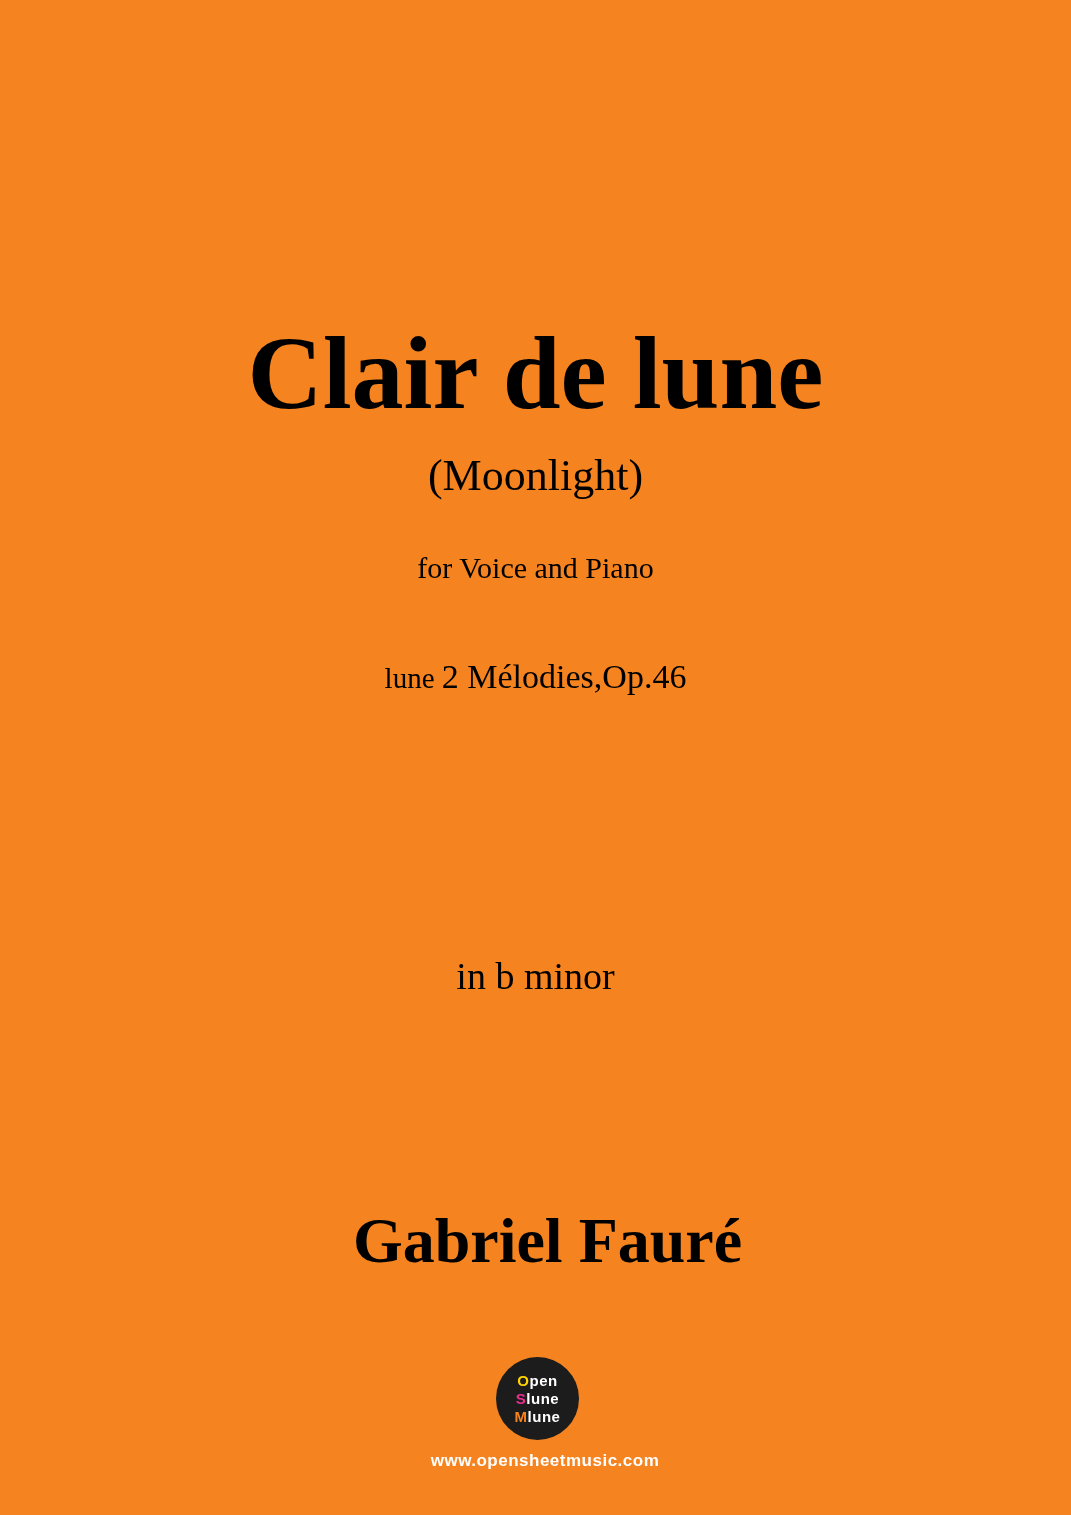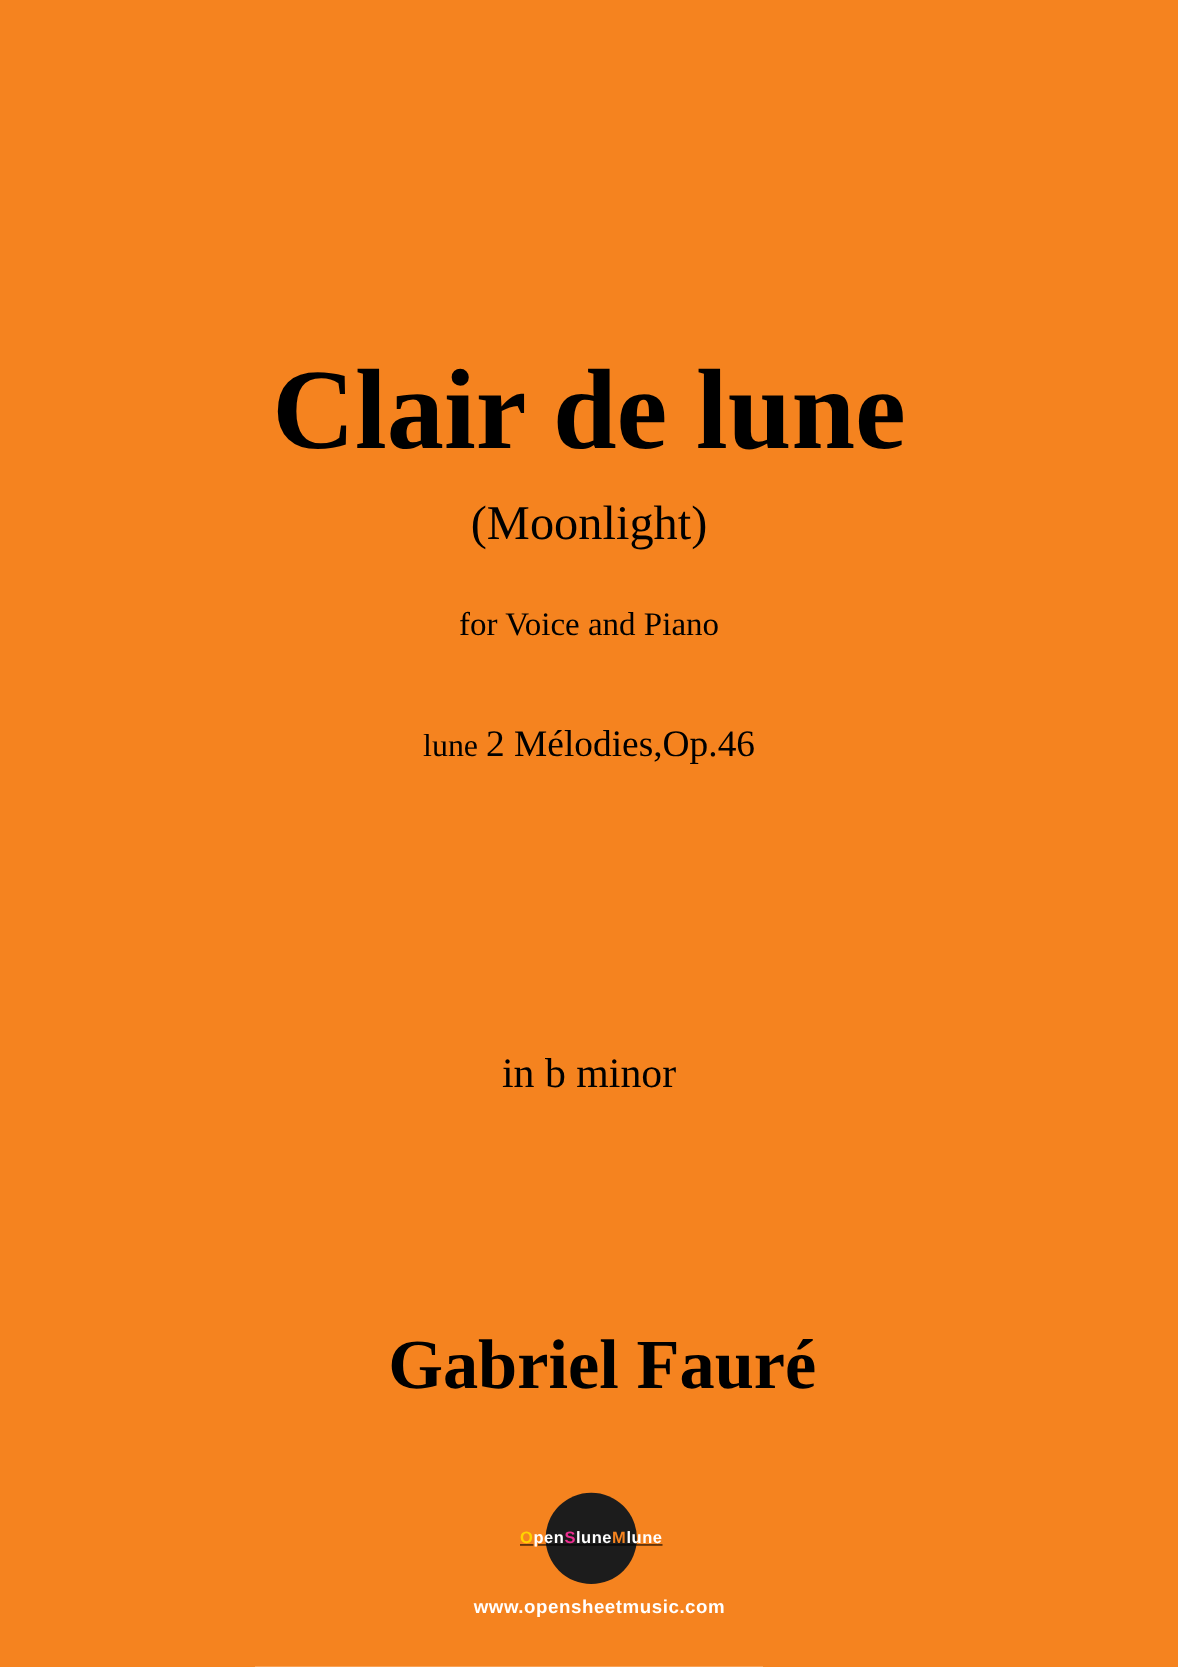--- a/index.html
+++ b/index.html
@@ -61,24 +61,23 @@
   }
   .logo-circle {
     position: absolute;
     top: 1357px;
     left: 496px;
     width: 83px;
     height: 83px;
     border-radius: 50%;
     background: #1C1C1C;
     display: flex;
-    flex-direction: row;
+    flex-direction: column;
     justify-content: center;
     align-items: center;
-    text-decoration: underline;
   }
   .logo-line {
     font-family: "Liberation Sans", sans-serif;
     font-weight: bold;
     font-size: 15px;
     line-height: 18px;
     color: #FFFFFF;
     letter-spacing: 0.5px;
     white-space: nowrap;
   }

